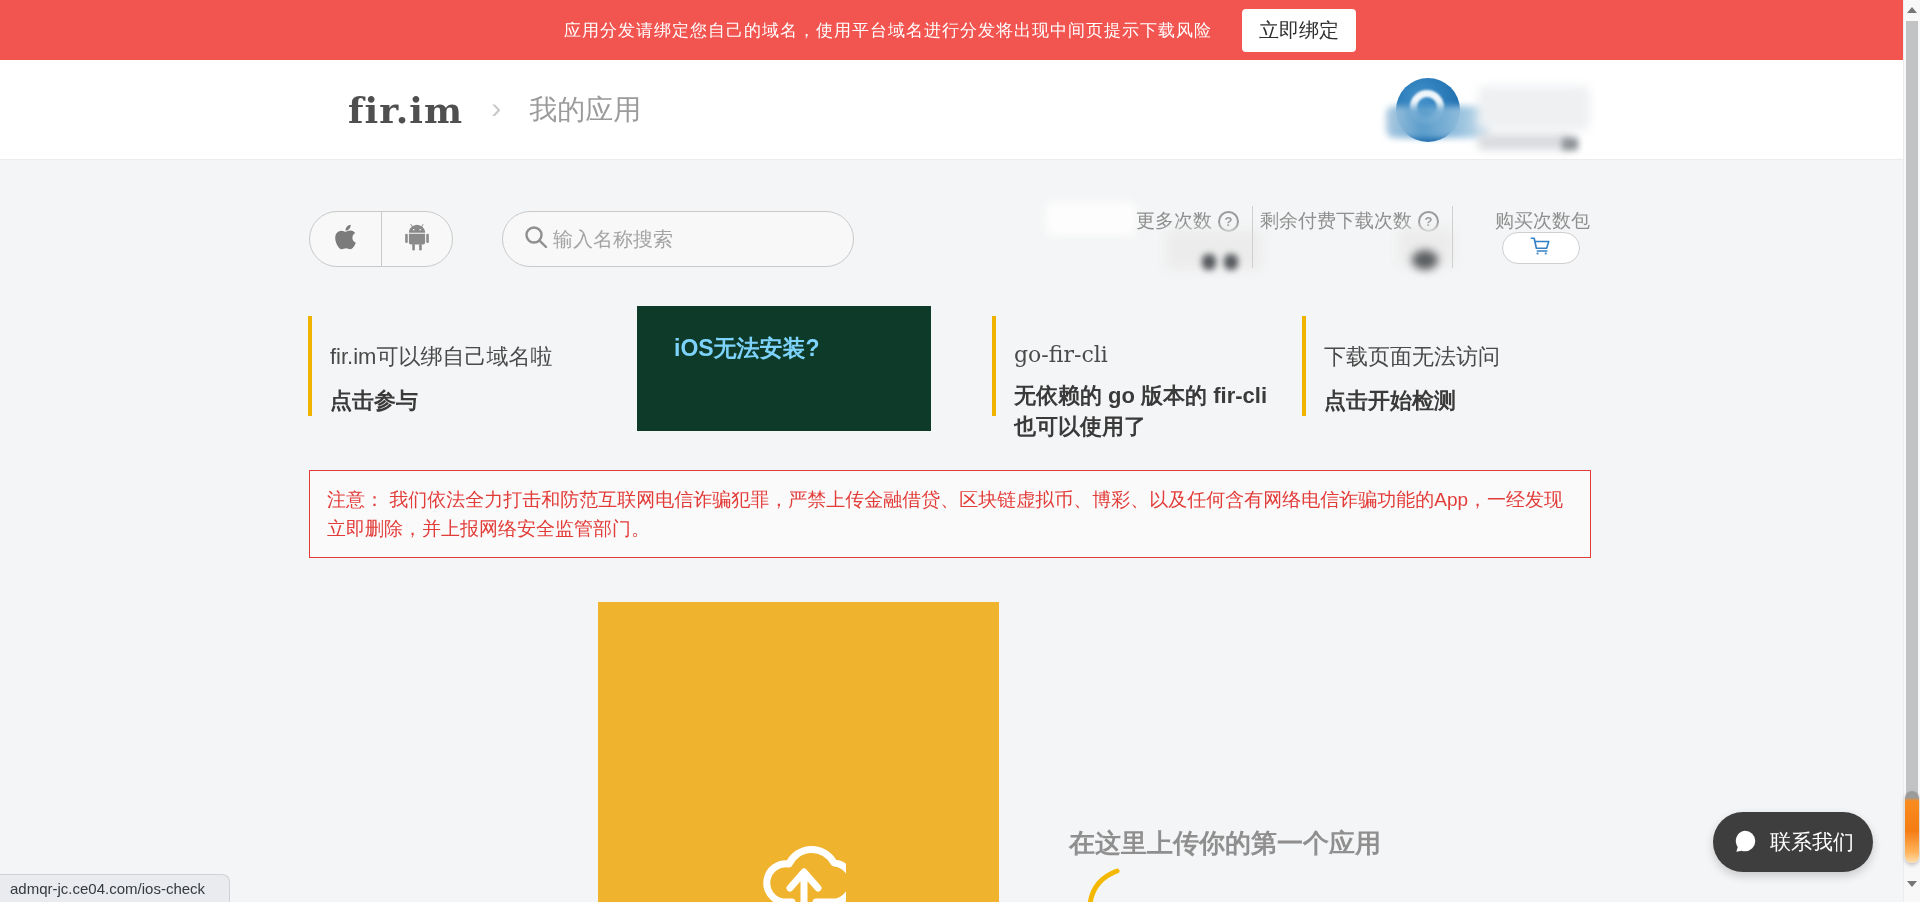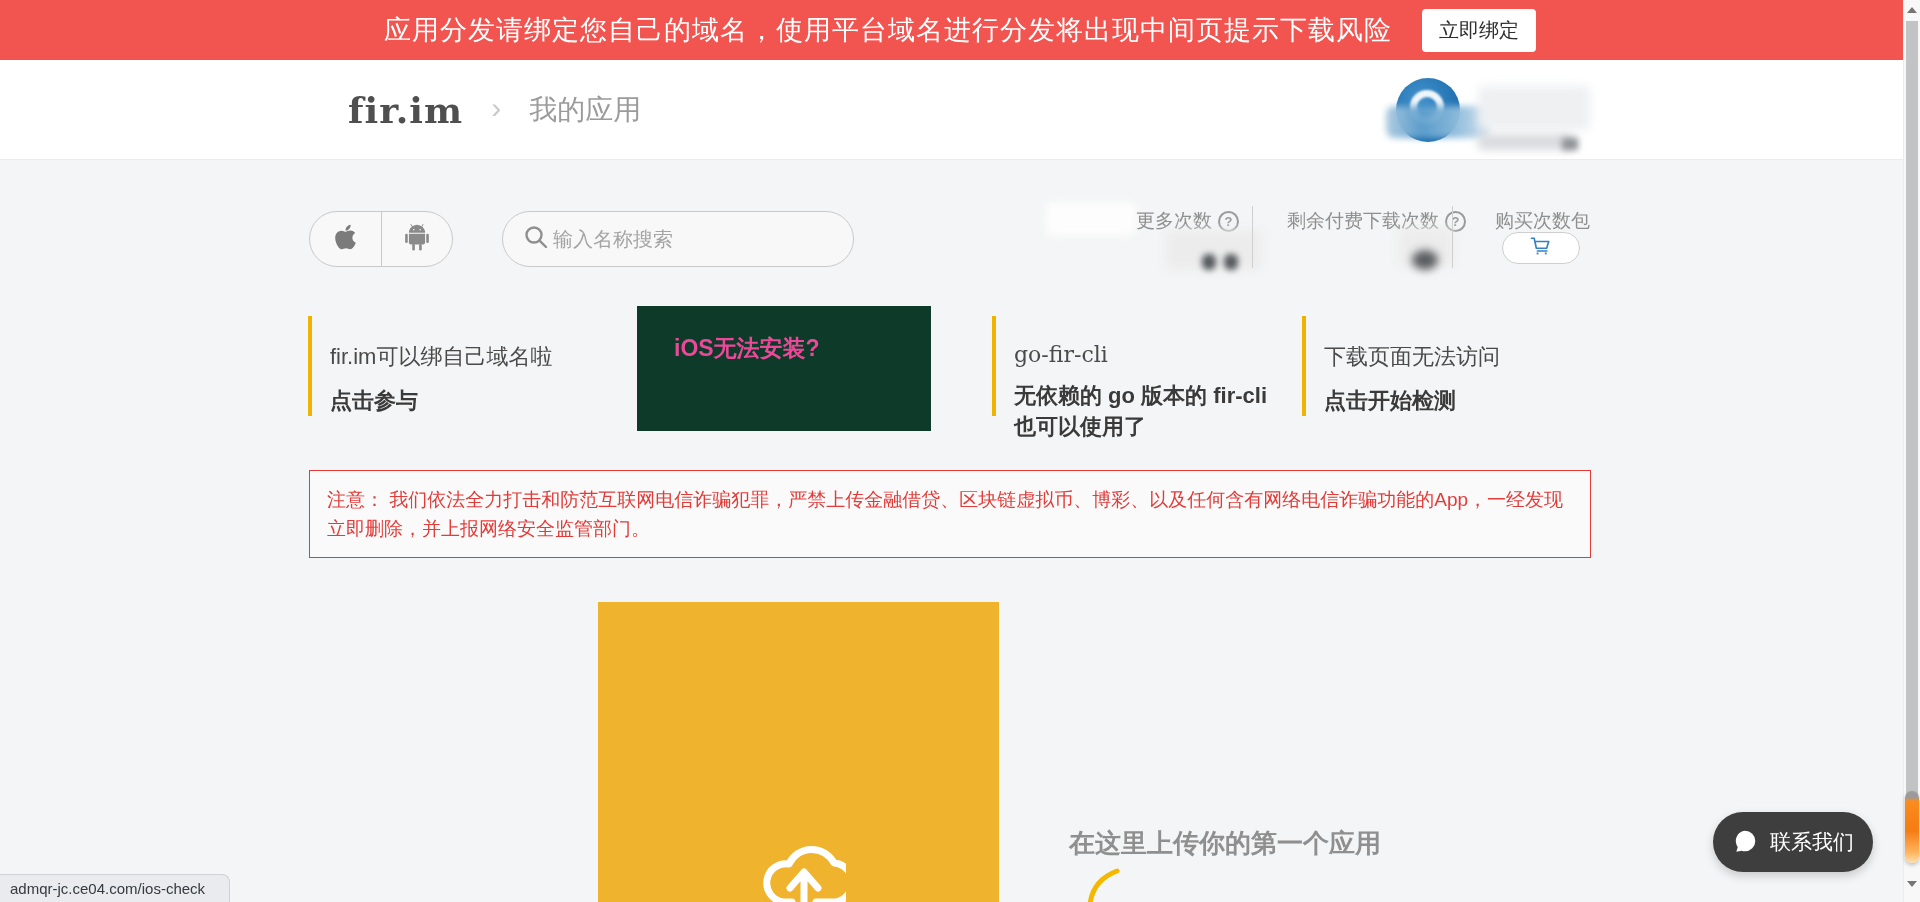--- a/index.html
+++ b/index.html
@@ -11,21 +11,21 @@
     color:#4a4a4a;
   }
 
   
   .banner {
     position:absolute; top:0; left:0; width:1920px; height:60px;
     background:#f25450;
     display:flex; align-items:center; justify-content:center; gap:30px;
     z-index:5;
   }
-  .banner-msg { color:#ffffff; font-size:27px; letter-spacing:1px; }
+  .banner-msg { color:#ffffff; font-size:17px; letter-spacing:1px; }
   .banner-btn {
     background:#ffffff; color:#2f2f2f; font-size:20px;
     padding:8px 17px; border:none; border-radius:4px; cursor:pointer;
     font-family:"Liberation Sans", sans-serif;
   }
 
   
   .header {
     position:absolute; top:60px; left:0; width:1920px; height:100px;
     background:#ffffff; border-bottom:1px solid #ececec;
@@ -117,21 +117,21 @@
     position:absolute; top:316px; height:100px;
     border-left:4px solid #f0b400; padding:6px 0 0 18px; cursor:pointer;
   }
   .pc-title { font-size:22px; color:#4a4a4a; margin-bottom:13px;margin-top:20px; }
   .pc-title.slab { font-family:"DejaVu Serif", serif; }
   .pc-action { font-size:22px; font-weight:700; color:#3a3a3a; line-height:31px; }
   .promo-card-dark {
     position:absolute; left:637px; top:306px; width:294px; height:125px;
     background:#0e3b29; padding:27px 0 0 37px; cursor:pointer;
   }
-  .pc-dark-line { color:#ec4899; font-size:23px; font-weight:700; margin-bottom:14px; }
+  .pc-dark-line { color:#7dd3fc; font-size:23px; font-weight:700; margin-bottom:14px; }
 
   
   .warning-box {
     position:absolute; left:309px; top:470px; width:1282px;
     border:1px solid #e23c39; padding:14px 17px;
     color:#e23c39; font-size:19px; line-height:29px;
     background:#fafafa;
   }
 
   
@@ -252,21 +252,21 @@
   <div class="stat-label" style="left:96px;">
     <span>更多次数</span>
     <span class="help-circle">?</span>
   </div>
   <div class="blur-block" style="left:126px; top:30px; width:96px; height:40px; background:#ececec;"></div>
   <div class="blur-block" style="left:162px; top:54px; width:14px; height:16px; background:#55585c; filter:blur(3px);"></div>
   <div class="blur-block" style="left:184px; top:54px; width:14px; height:16px; background:#55585c; filter:blur(3px);"></div>
 
   <div class="stat-divider" style="left:212px;"></div>
 
-  <div class="stat-label" style="left:247px;">
+  <div class="stat-label" style="left:220px;">
     <span>剩余付费下载次数</span>
     <span class="help-circle">?</span>
   </div>
   <div class="blur-block" style="left:358px; top:28px; width:56px; height:38px; background:#ececec;"></div>
   <div class="blur-block" style="left:372px; top:50px; width:26px; height:20px; background:#5a5d60; filter:blur(4px); border-radius:50%;"></div>
 
   <div class="stat-divider" style="left:412px;"></div>
 
   <div class="stat-label" style="left:455px;">
     <span>购买次数包</span>

